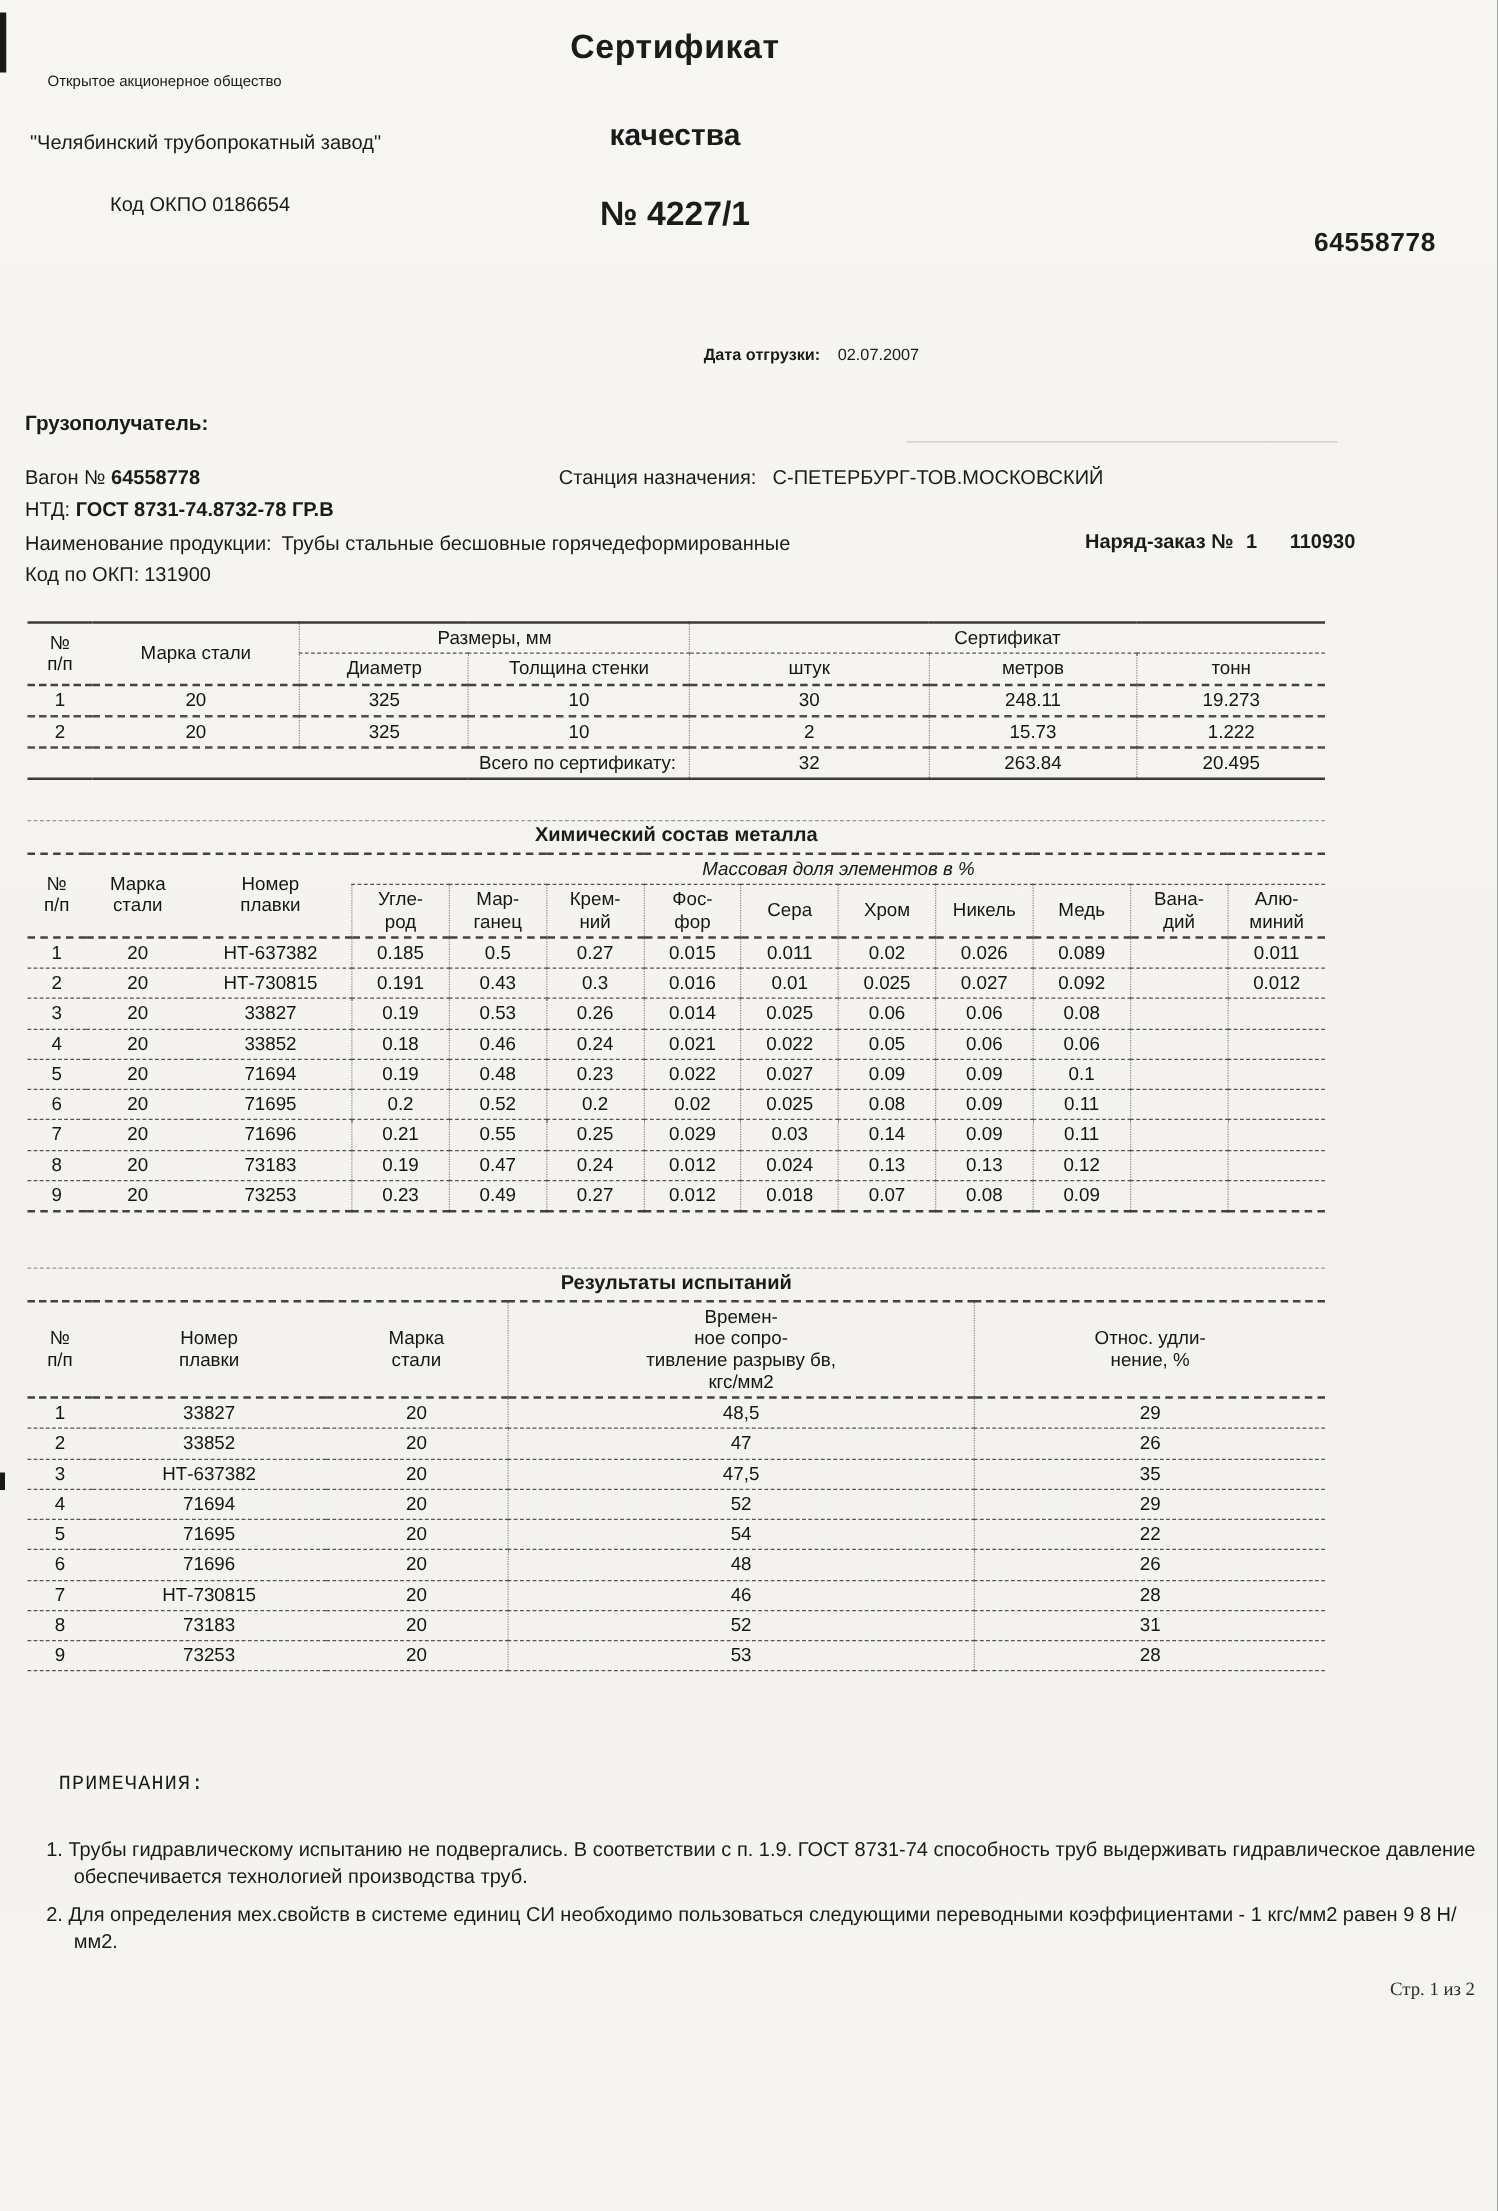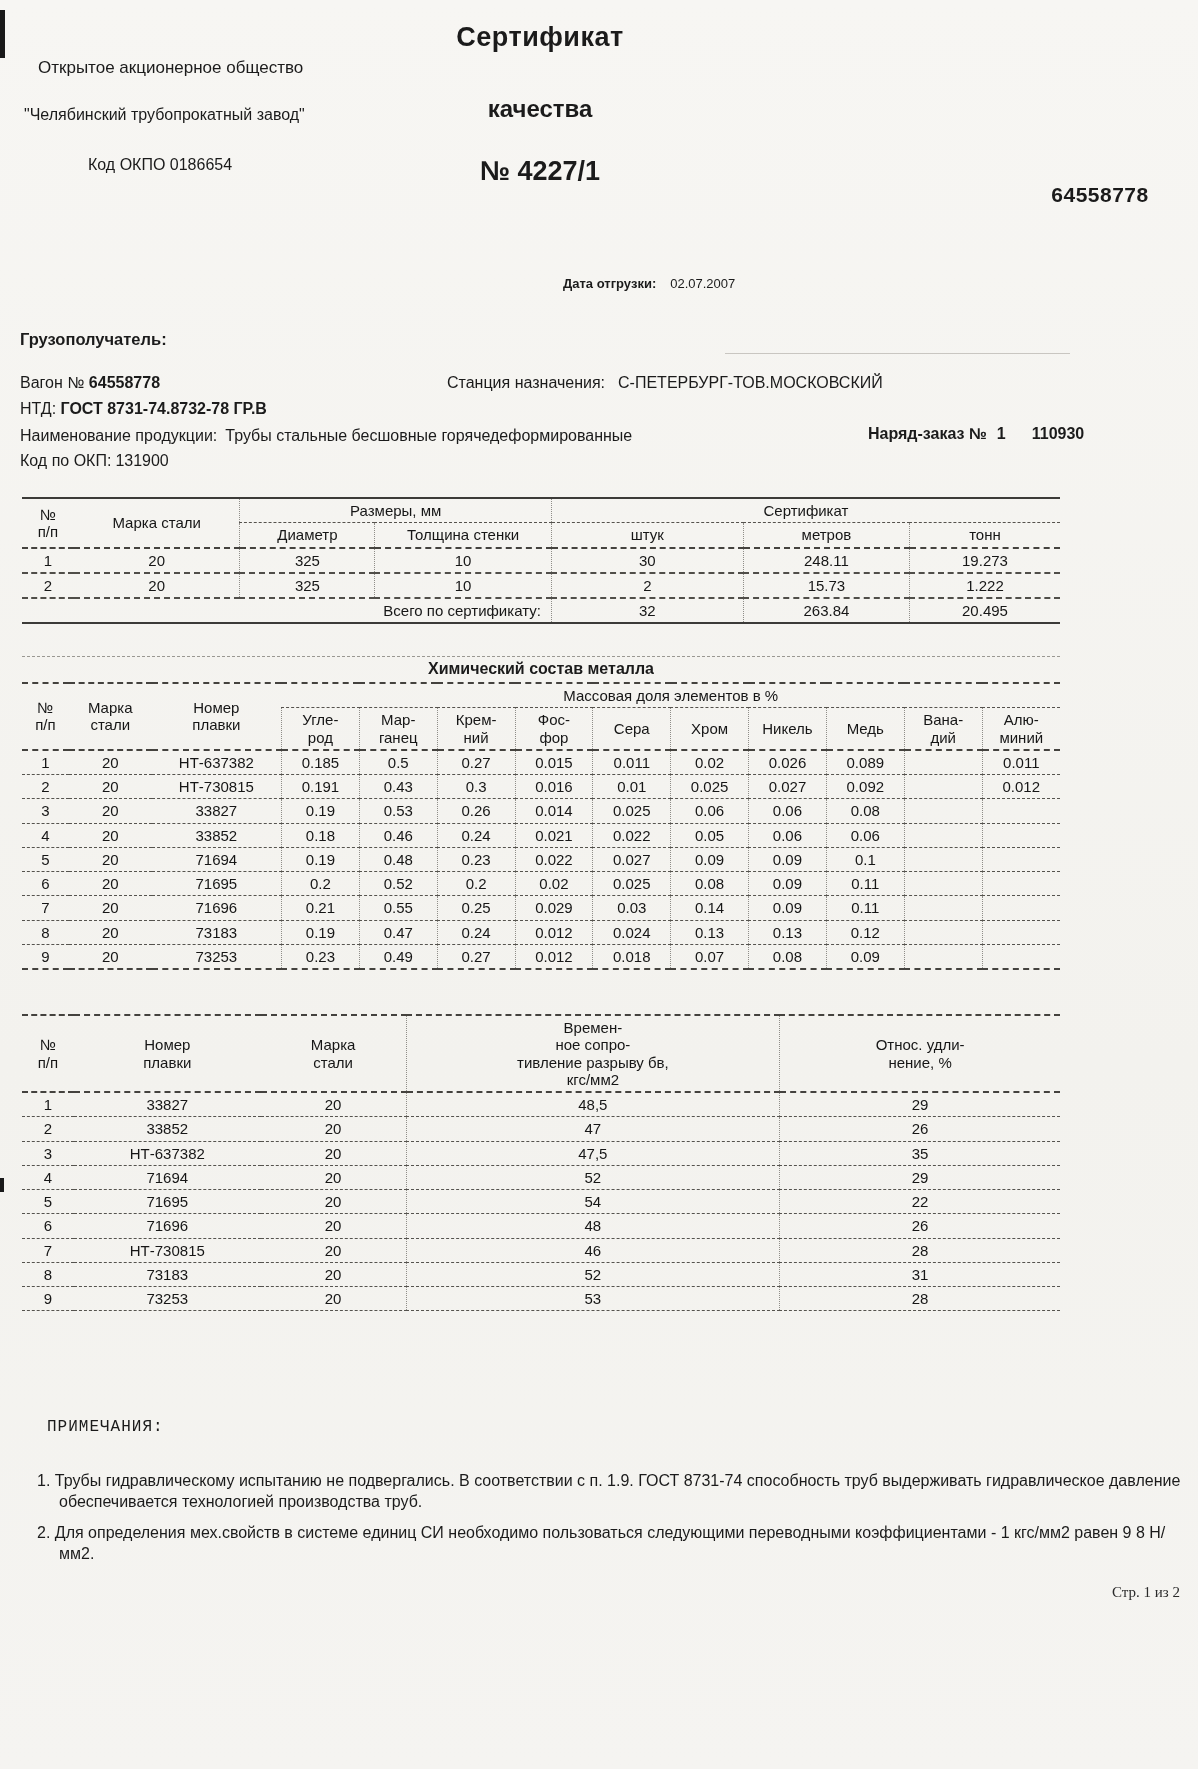--- a/index.html
+++ b/index.html
@@ -11,21 +11,21 @@
     font-family:"Liberation Sans", sans-serif;
     color:#1b1b1b;
     overflow:hidden;
   }
   .abs { position:absolute; }
 
   
   .edge-mark { position:absolute; background:#191919; }
 
   
-  #company-line1 { left:38px; top:58px; font-size:17px; }
+  #company-line1 { left:38px; top:58px; font-size:12px; }
   #company-line2 { left:24px; top:106px; font-size:16px; }
   #company-line3 { left:88px; top:156px; font-size:16px; }
   #title-block { left:428px; top:22px; width:224px; text-align:center; }
   #title-word1 { font-size:27px; font-weight:bold; letter-spacing:0.5px; }
   #title-word2 { margin-top:42px; font-size:24px; font-weight:bold; }
   #cert-no     { margin-top:33px; font-size:27px; font-weight:bold; }
   #logo-wrap { left:1042px; top:26px; width:120px; height:120px; }
   #stamp-number { left:1018px; top:183px; width:164px; text-align:center;
                   font-size:21px; font-weight:bold; letter-spacing:0.5px; }
 
@@ -69,21 +69,21 @@
   #sizes-table { border-top:2px solid #3c3b38; border-bottom:2px solid #3c3b38; }
   #sizes-table thead th.group { border-bottom:1px dashed #55524d; }
   #sizes-table thead tr.cols th, #sizes-table thead th[rowspan] { border-bottom:2px dashed #44423e; }
   #sizes-table tbody tr { border-bottom:2px dashed #504e49; }
   #sizes-table thead .v { border-left:1px dotted #8f8d88; }
   #sizes-table tbody td:nth-child(n+3) { border-left:1px dotted #8f8d88; }
   #sizes-table tfoot td:nth-child(n+2) { border-left:1px dotted #8f8d88; }
 
   
   #chem-table { border-top:2px dashed #44423e; border-bottom:2px dashed #44423e; }
-  #chem-table thead th.group { border-bottom:1px dashed #55524d; }
+  #chem-table thead th.group { border-bottom:1px dashed #55524d;font-style:italic; }
   #chem-table thead tr.cols th, #chem-table thead th[rowspan] { border-bottom:2px dashed #44423e; }
   #chem-table tbody tr { border-bottom:1.5px dashed #55534e; }
   #chem-table thead tr.cols th { border-left:1px dotted #8f8d88; }
   #chem-table tbody td:nth-child(n+4) { border-left:1px dotted #8f8d88; }
 
   
   #results-table { border-top:2px dashed #44423e; border-bottom:1.5px dashed #55534e; }
   #results-table thead th { border-bottom:2px dashed #44423e; vertical-align:middle; }
   #results-table tbody tr { border-bottom:1.5px dashed #55534e; }
   #results-table thead th:nth-child(n+4) { border-left:1px dotted #8f8d88; }
@@ -385,20 +385,21 @@
             <td>0.08</td>
             <td>0.09</td>
             <td></td>
             <td></td>
           </tr>
         </tbody>
     </table>
   </div>
 
   <div class="abs" id="results-wrap">
+    <div class="section-title">Результаты испытаний</div>
     <table class="doc" id="results-table">
       <colgroup>
         <col style="width:5%">
           <col style="width:18%">
           <col style="width:14%">
         <col style="width:36%">
           <col style="width:27%">
       </colgroup>
       <thead>
         <tr>

